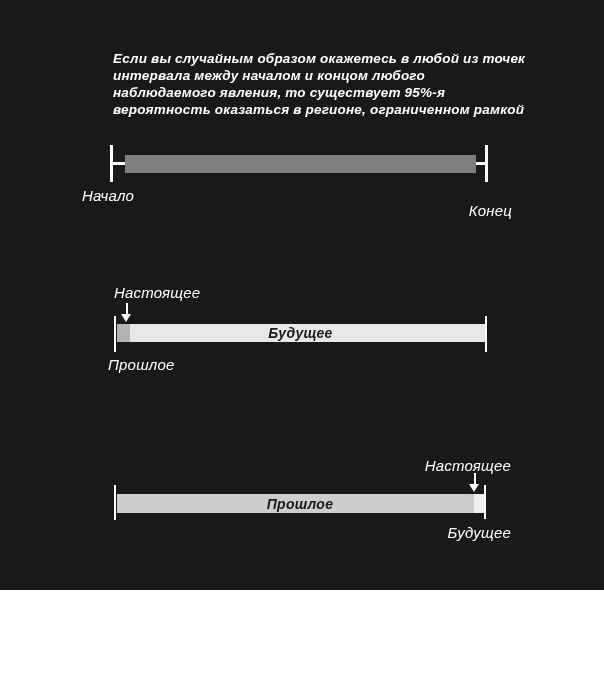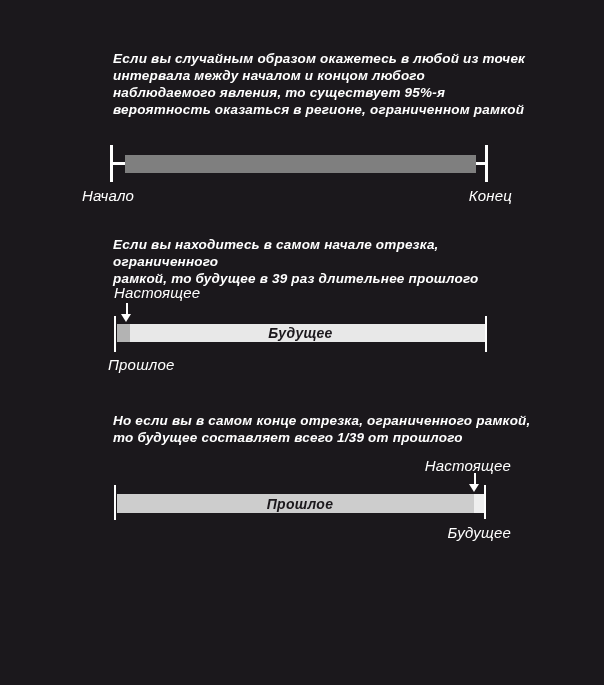--- a/index.html
+++ b/index.html
@@ -1,19 +1,19 @@
 <!DOCTYPE html>
 <html style="--background: #1b181c; --text: #ffffff; --tick: #ffffff; --bar1: #7f7f7f; --bar2-future: #e8e8e8; --bar2-past: #b3b3b3; --bar3-past: #cdcdcd; --bar3-future: #eeeeee; --bar-label: #1b181c;"><head>
 <meta charset="utf-8">
 <style>
   html, body { margin: 0; padding: 0; }
   .page {
     position: relative;
     width: 604px;
-    height: 685px;
+    height: 590px;
     background: var(--background, #1b181c);
     font-family: "Liberation Sans", sans-serif;
     overflow: hidden;
   }
   .para {
     position: absolute;
     margin: 0;
     color: var(--text, #fff);
     font-size: 13.5px;
     line-height: 17px;
@@ -82,42 +82,38 @@
 наблюдаемого явления, то существует 95%-я
 вероятность оказаться в регионе, ограниченном рамкой</p>
 
   <div>
     <div class="tick" style="left:110px; top:145px; height:37px;"></div>
     <div class="stub" style="left:112px; top:162px; width:14px;"></div>
     <div class="bar" style="left:125px; top:155px; width:351px; height:18px; background:var(--bar1,#7f7f7f);"></div>
     <div class="stub" style="left:476px; top:162px; width:10px;"></div>
     <div class="tick" style="left:485px; top:145px; height:37px;"></div>
     <span class="label" style="left:82px; top:187px;">Начало</span>
-    <span class="label" style="right:92px; top:187px;">Конец</span>
+    <span class="label" style="right:92px; top:202px;">Конец</span>
   </div>
 
-  <p class="para" style="left:113px; top:236px;">Если вы находитесь в самом начале отрезка, ограниченного
-рамкой, то будущее в 39 раз длительнее прошлого</p>
 
   <div>
     <span class="label" style="left:114px; top:284px;">Настоящее</span>
     <div class="arrow-shaft" style="left:125.5px; top:303px; height:12px;"></div>
     <div class="arrow-head" style="left:121px; top:314px;"></div>
 
     <div class="tick" style="left:113.5px; top:316px; height:36px;"></div>
     <div class="bar" style="left:116.5px; top:324px; width:368px; height:18px; background:var(--bar2-future,#e8e8e8);">
       <div class="seg" style="left:0; width:13px; background:var(--bar2-past,#b3b3b3);"></div>
       <span class="bar-label">Будущее</span>
     </div>
     <div class="tick" style="left:484.5px; top:316px; height:36px;"></div>
     <span class="label" style="left:108px; top:356px;">Прошлое</span>
   </div>
 
-  <p class="para" style="left:113px; top:412px;">Но если вы в самом конце отрезка, ограниченного рамкой,
-то будущее составляет всего 1/39 от прошлого</p>
 
   <div>
     <span class="label" style="right:93px; top:457px;">Настоящее</span>
     <div class="arrow-shaft" style="left:473.5px; top:473px; height:12px;"></div>
     <div class="arrow-head" style="left:469px; top:484px;"></div>
 
     <div class="tick" style="left:113.5px; top:485px; height:35px;"></div>
     <div class="bar" style="left:116.5px; top:494px; width:367px; height:19px; background:var(--bar3-past,#cdcdcd);">
       <div class="seg" style="right:0; width:10px; background:var(--bar3-future,#eeeeee);"></div>
       <span class="bar-label">Прошлое</span>

